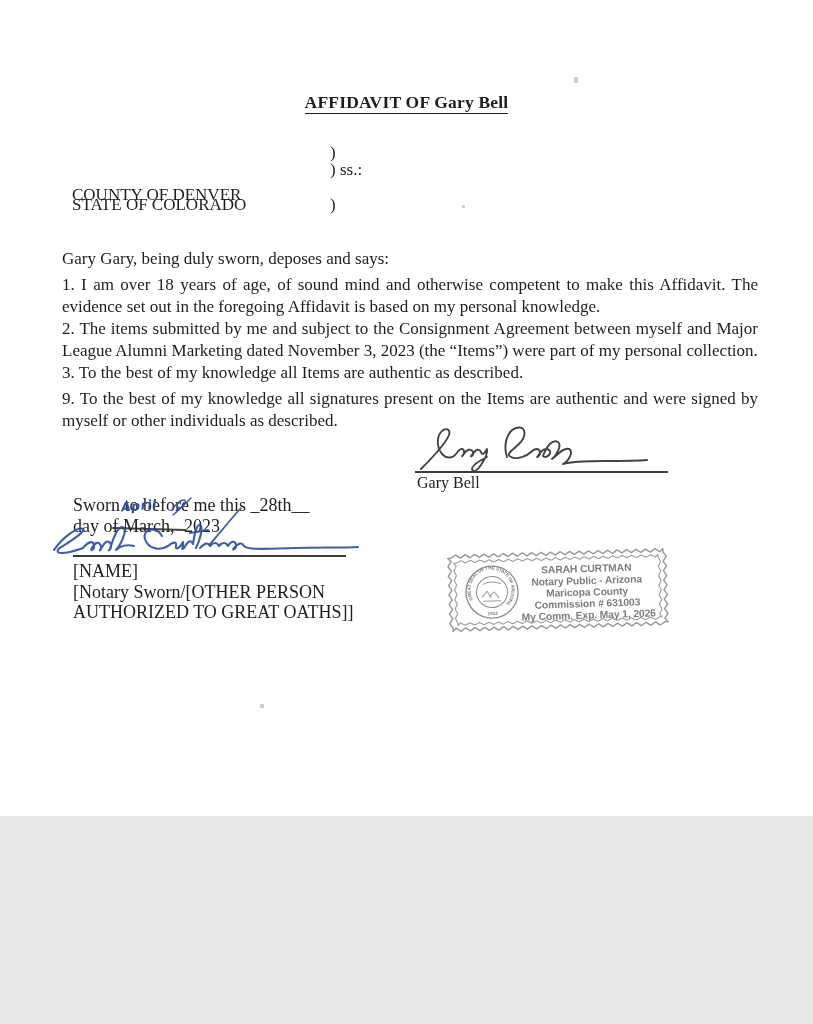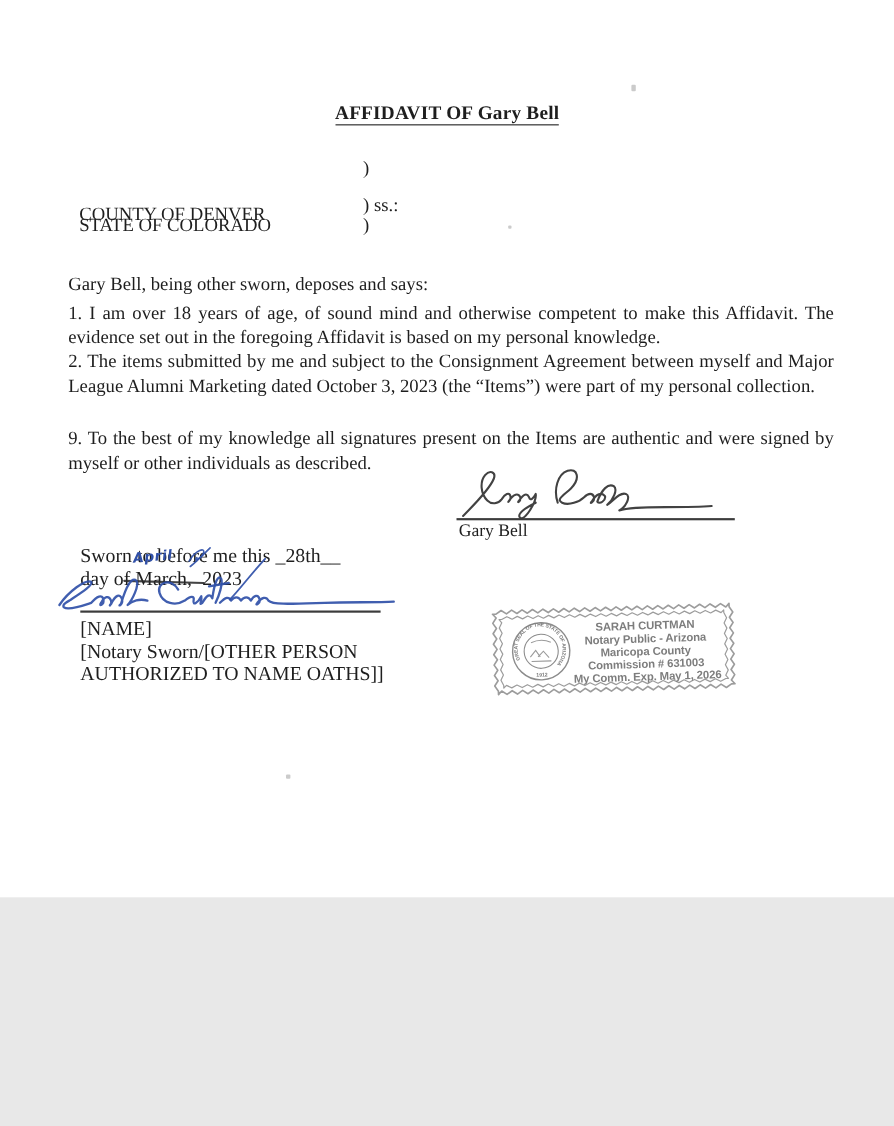--- a/index.html
+++ b/index.html
@@ -80,27 +80,28 @@
   <div class="abs title">
     <span>AFFIDAVIT OF Gary Bell</span>
   </div>
 
   <div class="abs speck" style="left:574px;top:77px;width:4px;height:6px;"></div>
   <div class="abs speck" style="left:462px;top:205px;width:3px;height:3px;"></div>
   <div class="abs speck" style="left:260px;top:704px;width:4px;height:4px;"></div>
 
   <div class="abs venue-left" style="top:163px;margin-top:32px;">STATE OF COLORADO</div>
   <div class="abs venue-paren" style="top:143px;">)</div>
-  <div class="abs venue-paren" style="top:177px;">) ss.:</div>
+  <div class="abs venue-paren" style="top:160px;">) ss.:</div>
   <div class="abs venue-left" style="top:185px;">COUNTY OF DENVER</div>
   <div class="abs venue-paren" style="top:195px;">)</div>
 
-  <div class="abs body-par intro" style="top:248px;">Gary Bell, being other sworn, deposes and says:</div>
+  <div class="abs body-par intro" style="top:248px;">Gary Gary, being duly sworn, deposes and says:</div>
   <div class="abs body-par" style="top:274px;">1. I am over 18 years of age, of sound mind and otherwise competent to make this Affidavit. The evidence set out in the foregoing Affidavit is based on my personal knowledge.</div>
-  <div class="abs body-par" style="top:318px;">2. The items submitted by me and subject to the Consignment Agreement between myself and Major League Alumni Marketing dated October 3, 2023 (the “Items”) were part of my personal collection.</div>
+  <div class="abs body-par" style="top:318px;">2. The items submitted by me and subject to the Consignment Agreement between myself and Major League Alumni Marketing dated November 3, 2023 (the “Items”) were part of my personal collection.</div>
+  <div class="abs body-par" style="top:362px;">3. To the best of my knowledge all Items are authentic as described.</div>
   <div class="abs body-par" style="top:388px;">9. To the best of my knowledge all signatures present on the Items are authentic and were signed by myself or other individuals as described.</div>
 
   <svg class="abs black-ink" style="left:415px;top:423px;" width="255" height="52" viewBox="0 0 255 52" aria-hidden="true">
     <path d="M6,46 C16,36 30,22 34,12 C36,6 30,4 26,9 C21,15 22,26 28,32 C32,36 38,35 41,31
              C44,26 48,24 49,28 C50,32 45,35 48,32 C52,26 56,25 58,29 C59,33 54,35 57,32
              C61,26 64,25 66,29 C67,33 70,30 72,26 C73,31 70,36 66,42 C62,48 58,50 57,46 C57,42 64,38 72,34"></path>
     <path d="M92,34 C88,22 92,8 101,5 C110,2 113,12 104,21 C98,27 90,31 96,34 C102,37 112,33 116,29
              C120,25 124,25 125,29 C126,33 120,36 123,33 C127,26 132,24 135,28 C136,32 130,36 128,33
              C132,22 138,16 143,19 C147,22 142,32 137,36 C142,33 148,24 154,26 C159,28 154,38 148,41
              C154,39 170,38 190,38 C205,38 220,38 232,37"></path>
@@ -134,21 +135,21 @@
              C134,27 130,31 134,28 C138,21 141,19 143,24 C145,10 148,2 151,6 C153,10 149,22 146,28"></path>
     <path d="M140,13 L158,10"></path>
     <path d="M150,28 C155,23 158,22 160,26 C163,22 167,22 169,26 C172,22 176,22 178,26
              C181,21 185,20 186,25 C187,29 181,31 184,28 C188,23 192,22 194,26
              C198,30 215,29 245,28 C268,27 292,28 308,27"></path>
   </svg>
   <div class="abs sig-line" style="left:73px;top:555px;width:273px;"></div>
 
   <div class="abs jurat-line" style="top:561px;">[NAME]</div>
   <div class="abs jurat-line" style="top:582px;">[Notary Sworn/[OTHER PERSON</div>
-  <div class="abs jurat-line" style="top:602px;">AUTHORIZED TO NAME OATHS]]</div>
+  <div class="abs jurat-line" style="top:602px;">AUTHORIZED TO GREAT OATHS]]</div>
 
   <div class="abs stamp">
     <svg class="stamp-svg" width="222" height="84" viewBox="0 0 222 84" aria-hidden="true">
       <path id="zz-outer" class="stamp-zz" d="M5,6 L9.75,2.8 L14.5,6 L19.25,2.8 L24,6 L28.75,2.8 L33.5,6 L38.25,2.8 L43,6 L47.75,2.8 L52.5,6 L57.25,2.8 L62,6 L66.75,2.8 L71.5,6 L76.25,2.8 L81,6 L85.75,2.8 L90.5,6 L95.25,2.8 L100,6 L104.75,2.8 L109.5,6 L114.25,2.8 L119,6 L123.75,2.8 L128.5,6 L133.25,2.8 L138,6 L142.75,2.8 L147.5,6 L152.25,2.8 L157,6 L161.75,2.8 L166.5,6 L171.25,2.8 L176,6 L180.75,2.8 L185.5,6 L190.25,2.8 L195,6 L199.75,2.8 L204.5,6 L209.25,2.8 L214,6 L217,2.8 L217,6 L220.2,10.75 L217,15.5 L220.2,20.25 L217,25 L220.2,29.75 L217,34.5 L220.2,39.25 L217,44 L220.2,48.75 L217,53.5 L220.2,58.25 L217,63 L220.2,67.75 L217,72.5 L220.2,76 L217,76 L212.25,79.2 L207.5,76 L202.75,79.2 L198,76 L193.25,79.2 L188.5,76 L183.75,79.2 L179,76 L174.25,79.2 L169.5,76 L164.75,79.2 L160,76 L155.25,79.2 L150.5,76 L145.75,79.2 L141,76 L136.25,79.2 L131.5,76 L126.75,79.2 L122,76 L117.25,79.2 L112.5,76 L107.75,79.2 L103,76 L98.25,79.2 L93.5,76 L88.75,79.2 L84,76 L79.25,79.2 L74.5,76 L69.75,79.2 L65,76 L60.25,79.2 L55.5,76 L50.75,79.2 L46,76 L41.25,79.2 L36.5,76 L31.75,79.2 L27,76 L22.25,79.2 L17.5,76 L12.75,79.2 L8,76 L5,79.2 L5,76 L1.7999999999999998,71.25 L5,66.5 L1.7999999999999998,61.75 L5,57 L1.7999999999999998,52.25 L5,47.5 L1.7999999999999998,42.75 L5,38 L1.7999999999999998,33.25 L5,28.5 L1.7999999999999998,23.75 L5,19 L1.7999999999999998,14.25 L5,9.5 L1.7999999999999998,6 L5,6 Z"></path>
       <path id="zz-inner" class="stamp-zz" style="stroke-width:1.1;" d="M10,11 L14.75,8.6 L19.5,11 L24.25,8.6 L29,11 L33.75,8.6 L38.5,11 L43.25,8.6 L48,11 L52.75,8.6 L57.5,11 L62.25,8.6 L67,11 L71.75,8.6 L76.5,11 L81.25,8.6 L86,11 L90.75,8.6 L95.5,11 L100.25,8.6 L105,11 L109.75,8.6 L114.5,11 L119.25,8.6 L124,11 L128.75,8.6 L133.5,11 L138.25,8.6 L143,11 L147.75,8.6 L152.5,11 L157.25,8.6 L162,11 L166.75,8.6 L171.5,11 L176.25,8.6 L181,11 L185.75,8.6 L190.5,11 L195.25,8.6 L200,11 L204.75,8.6 L209.5,11 L212,8.6 L212,11 L214.4,15.75 L212,20.5 L214.4,25.25 L212,30 L214.4,34.75 L212,39.5 L214.4,44.25 L212,49 L214.4,53.75 L212,58.5 L214.4,63.25 L212,68 L214.4,71 L212,71 L207.25,73.4 L202.5,71 L197.75,73.4 L193,71 L188.25,73.4 L183.5,71 L178.75,73.4 L174,71 L169.25,73.4 L164.5,71 L159.75,73.4 L155,71 L150.25,73.4 L145.5,71 L140.75,73.4 L136,71 L131.25,73.4 L126.5,71 L121.75,73.4 L117,71 L112.25,73.4 L107.5,71 L102.75,73.4 L98,71 L93.25,73.4 L88.5,71 L83.75,73.4 L79,71 L74.25,73.4 L69.5,71 L64.75,73.4 L60,71 L55.25,73.4 L50.5,71 L45.75,73.4 L41,71 L36.25,73.4 L31.5,71 L26.75,73.4 L22,71 L17.25,73.4 L12.5,71 L10,73.4 L10,71 L7.6,66.25 L10,61.5 L7.6,56.75 L10,52 L7.6,47.25 L10,42.5 L7.6,37.75 L10,33 L7.6,28.25 L10,23.5 L7.6,18.75 L10,14 L7.6,11 L10,11 Z"></path>
 
       <g>
         <circle class="seal-circle" cx="45" cy="41" r="26" stroke-width="1.3"></circle>
         <circle class="seal-circle" cx="45" cy="41" r="15.5" stroke-width="1"></circle>
         <path class="seal-emblem" d="M36,33 Q45,29 54,33"></path>

